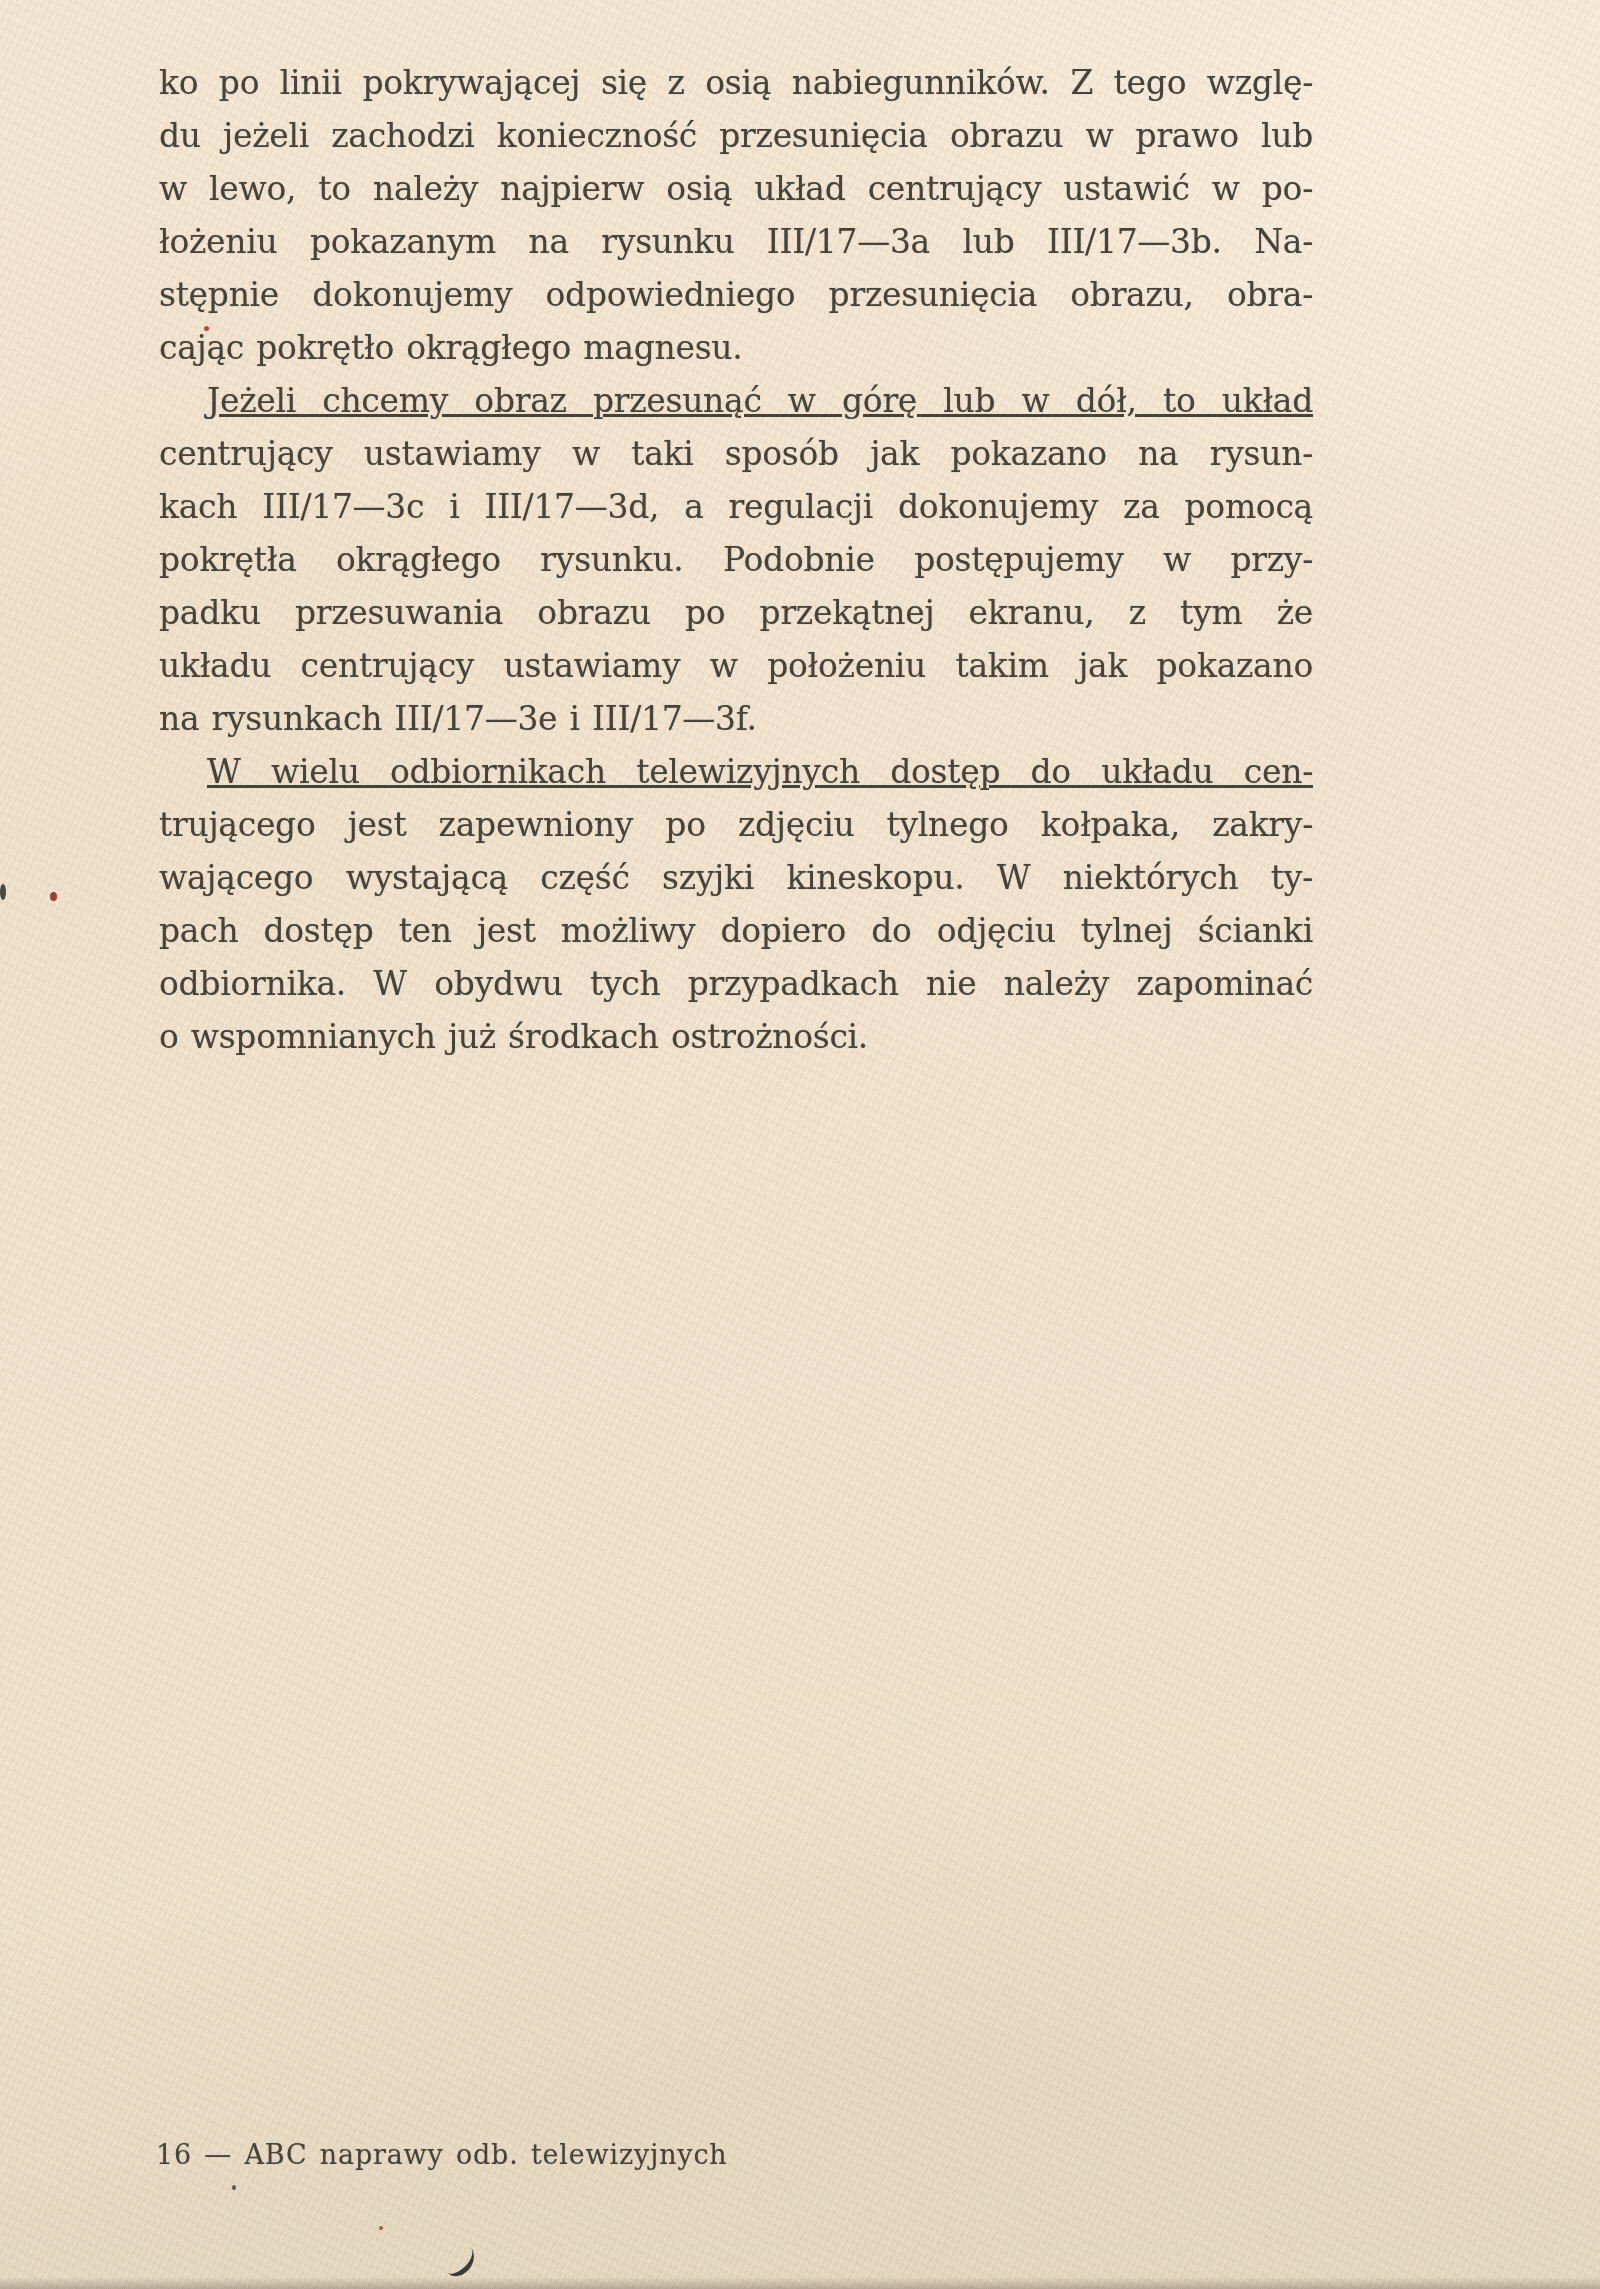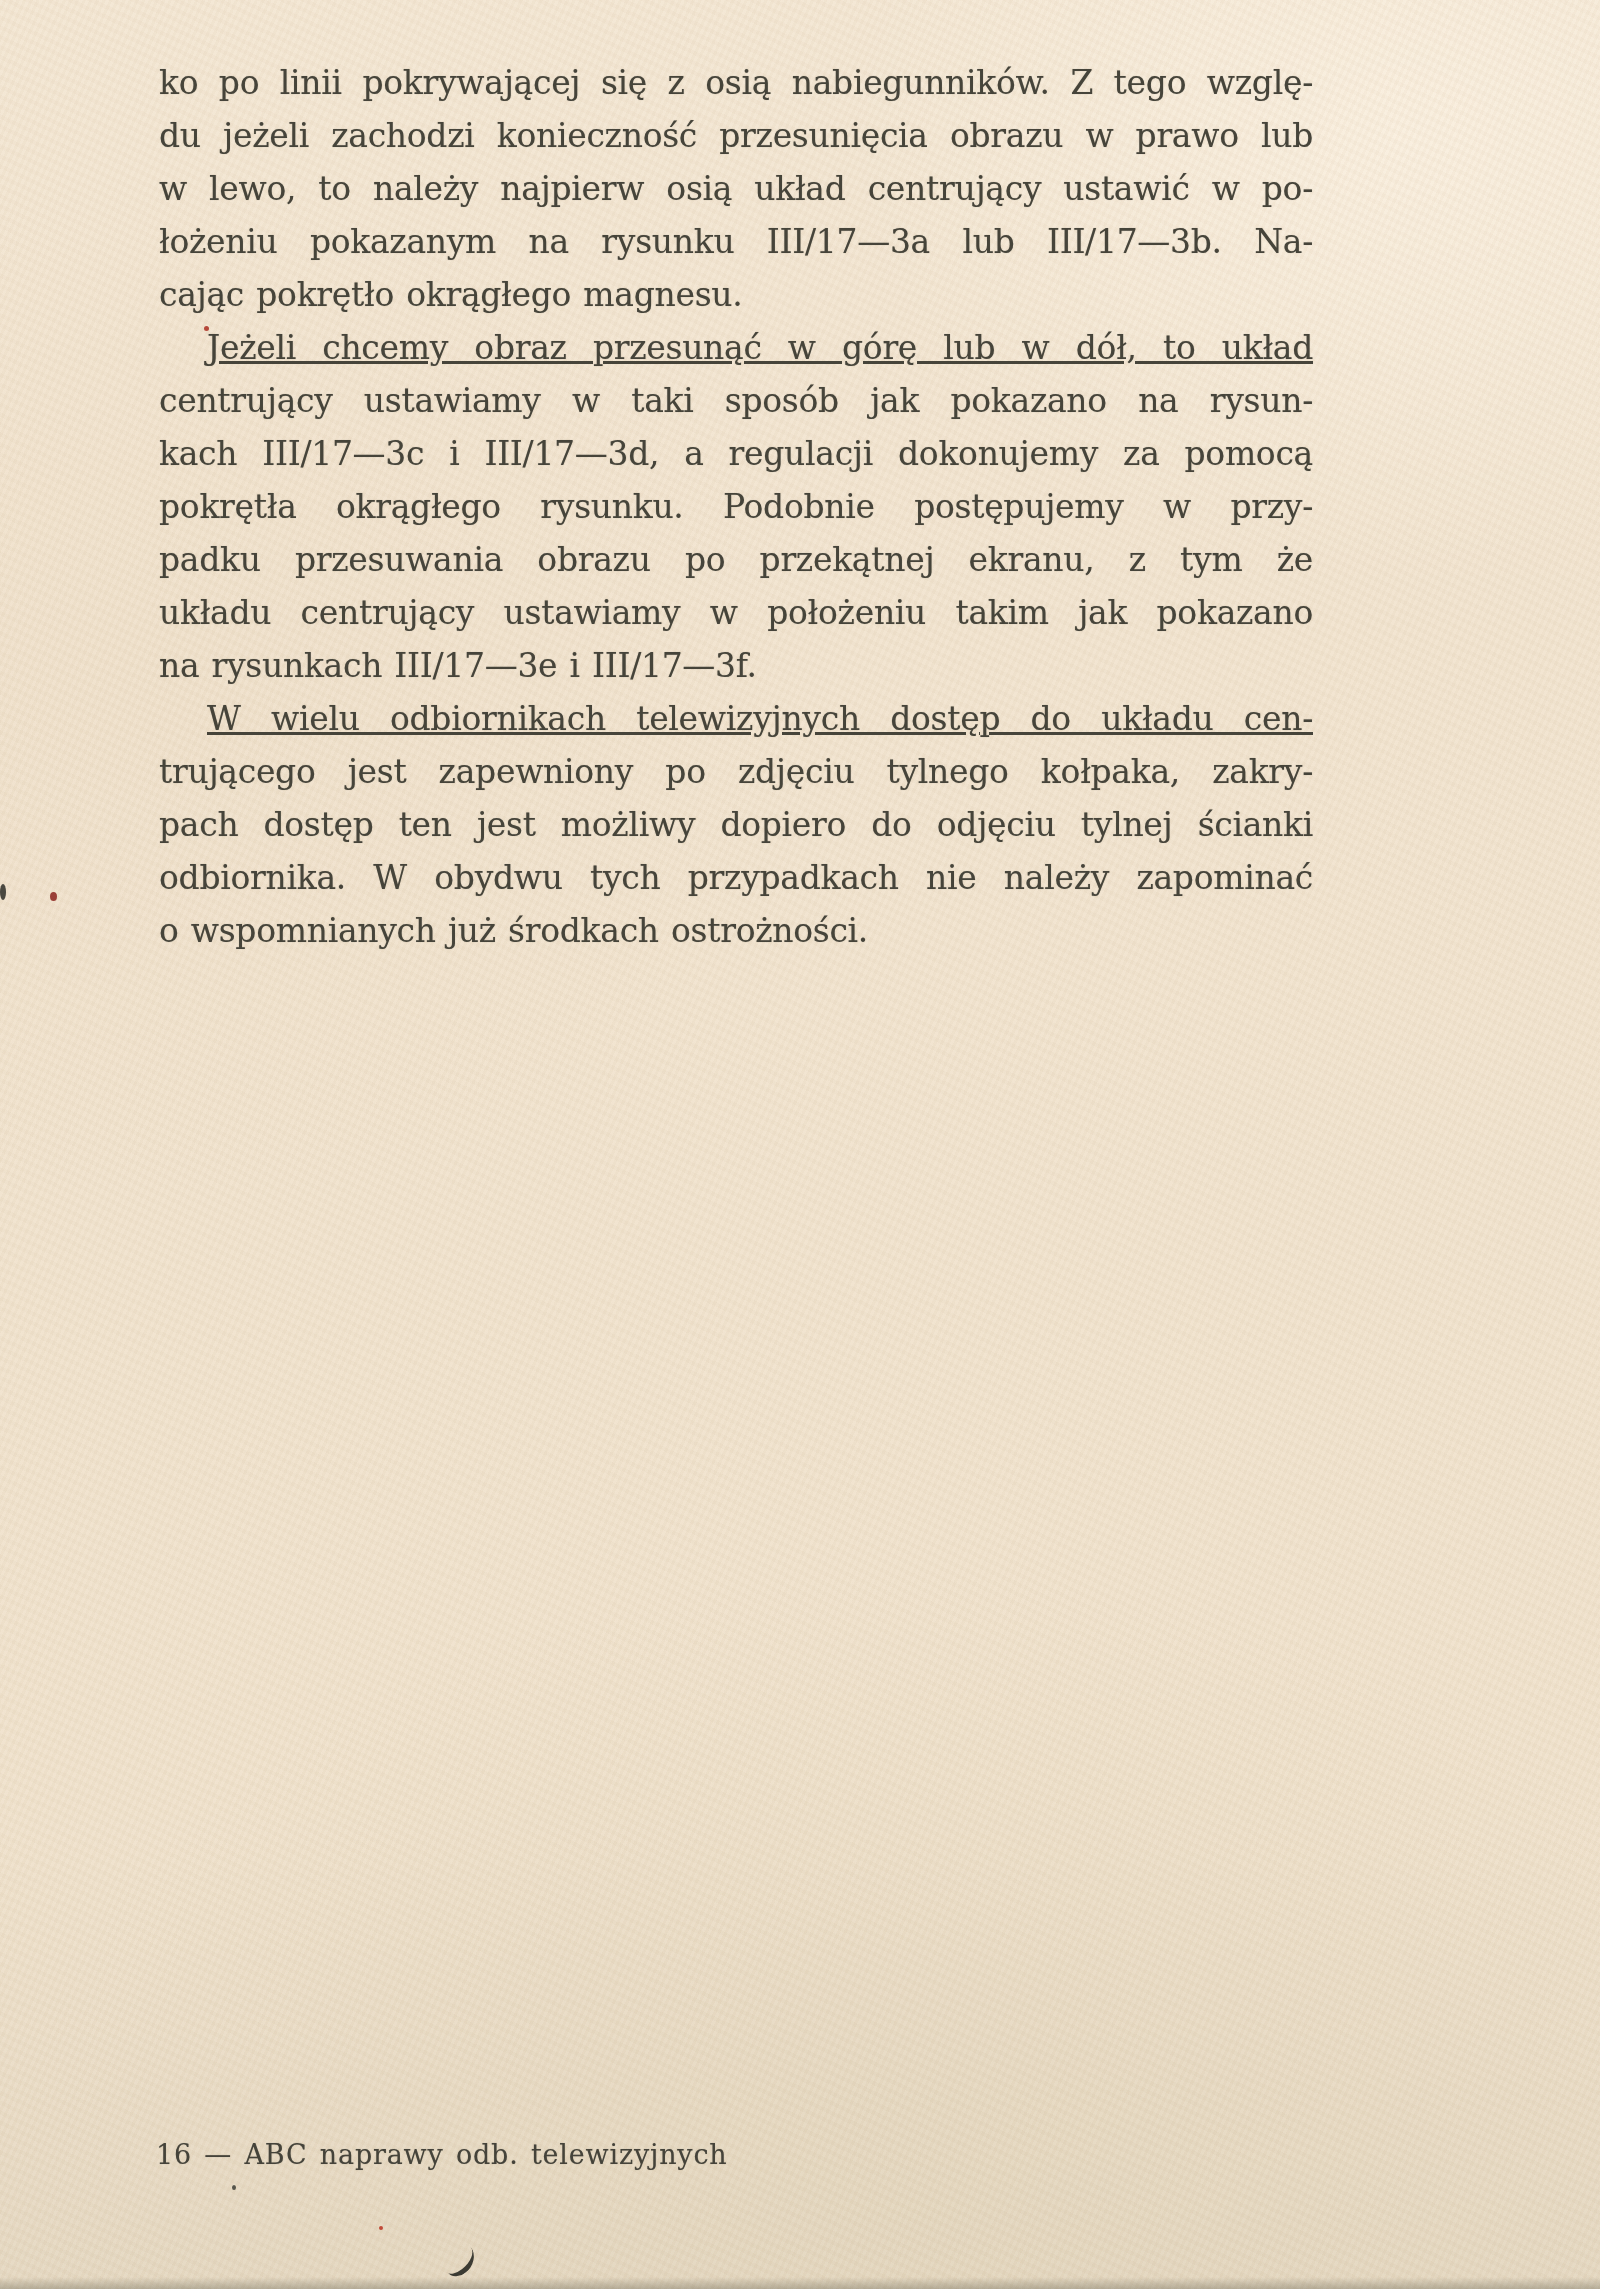--- a/index.html
+++ b/index.html
@@ -67,34 +67,36 @@
 <body>
 
 <div class="page">
   <div class="texture"></div>
   <div class="text-block">
       <div>
         <div class="line">ko po linii pokrywającej się z osią nabiegunników. Z tego wzglę-</div>
         <div class="line">du jeżeli zachodzi konieczność przesunięcia obrazu w prawo lub</div>
         <div class="line">w lewo, to należy najpierw osią układ centrujący ustawić w po-</div>
         <div class="line">łożeniu pokazanym na rysunku III/17—3a lub III/17—3b. Na-</div>
+        <div class="line">stępnie dokonujemy odpowiedniego przesunięcia obrazu, obra-</div>
         <div class="line last">cając pokrętło okrągłego magnesu.</div>
       </div>
       <div>
         <div class="line indent">Jeżeli chcemy obraz przesunąć w górę lub w dół, to układ</div>
         <div class="line">centrujący ustawiamy w taki sposób jak pokazano na rysun-</div>
         <div class="line">kach III/17—3c i III/17—3d, a regulacji dokonujemy za pomocą</div>
         <div class="line">pokrętła okrągłego rysunku. Podobnie postępujemy w przy-</div>
         <div class="line">padku przesuwania obrazu po przekątnej ekranu, z tym że</div>
         <div class="line">układu centrujący ustawiamy w położeniu takim jak pokazano</div>
         <div class="line last">na rysunkach III/17—3e i III/17—3f.</div>
       </div>
       <div>
         <div class="line indent">W wielu odbiornikach telewizyjnych dostęp do układu cen-</div>
         <div class="line">trującego jest zapewniony po zdjęciu tylnego kołpaka, zakry-</div>
+        <div class="line">wającego wystającą część szyjki kineskopu. W niektórych ty-</div>
         <div class="line">pach dostęp ten jest możliwy dopiero do odjęciu tylnej ścianki</div>
         <div class="line">odbiornika. W obydwu tych przypadkach nie należy zapominać</div>
         <div class="line last">o wspomnianych już środkach ostrożności.</div>
       </div>
     </div>
   <div class="footer">16 — ABC naprawy odb. telewizyjnych</div>
   <div class="bottom-edge"></div>
 <div class="mark" style="left: 204px; top: 326px; width: 5px; height: 5px; background: rgb(181, 72, 58);"></div>
     <div class="mark" style="left: 0px; top: 884px; width: 6px; height: 16px; background: rgb(74, 72, 64);"></div>
     <div class="mark" style="left: 50px; top: 892px; width: 7px; height: 9px; background: rgb(154, 64, 56);"></div>

